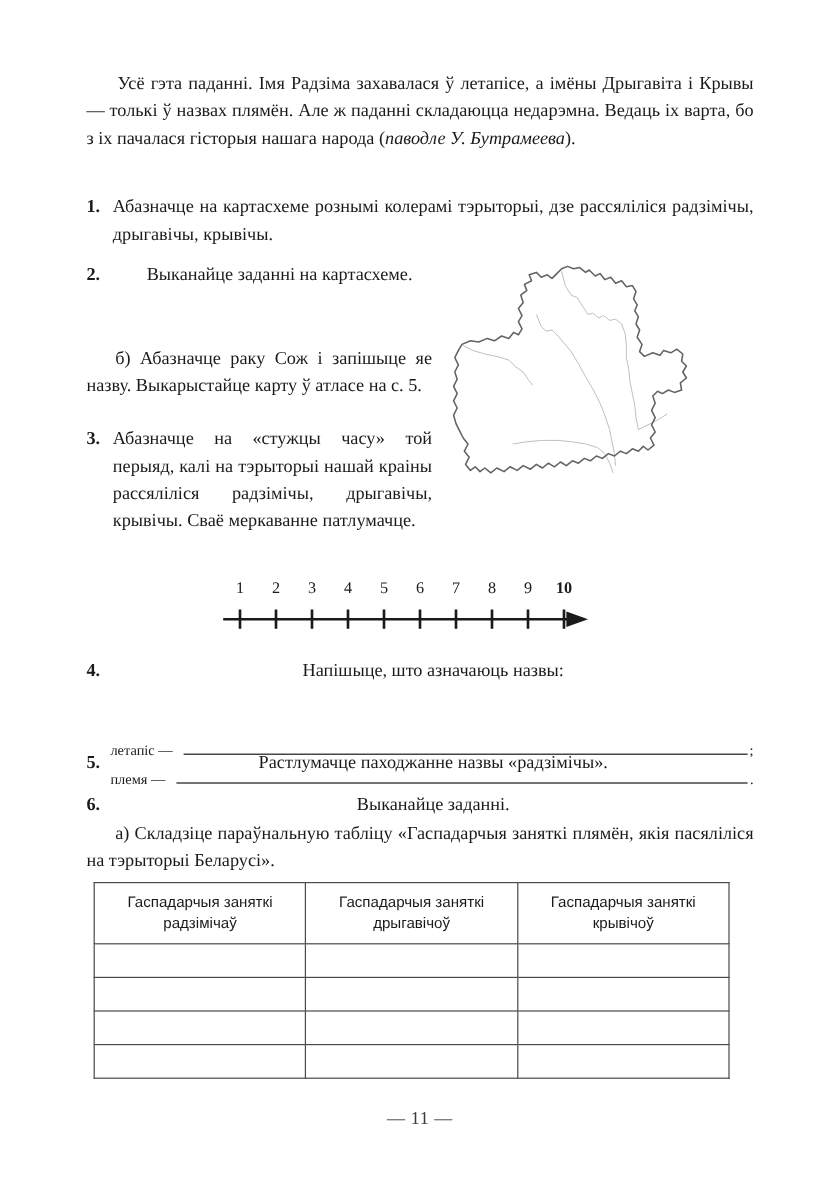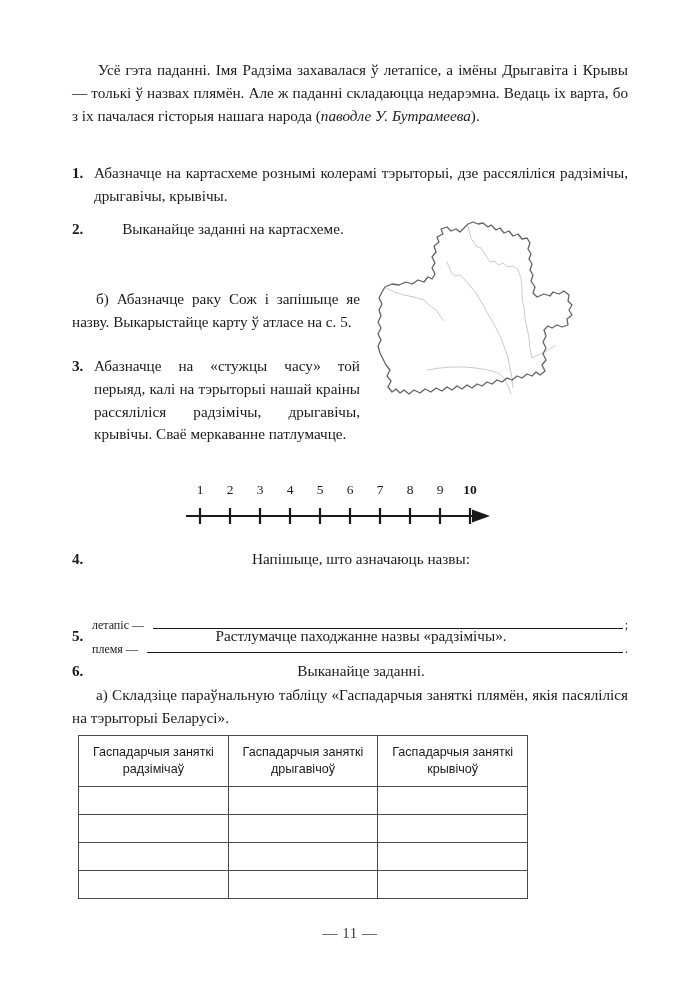--- a/index.html
+++ b/index.html
@@ -136,21 +136,21 @@
 
   
   .tbl-wrap {
     position: absolute;
     left: 78px;
     top: 735px;
     width: 530px;
   }
   table.grid {
     border-collapse: collapse;
-    width: 450px;
+    width: 530px;
     table-layout: fixed;
     font-family: "Liberation Sans", "DejaVu Sans", sans-serif;
   }
   table.grid th, table.grid td {
     border: 1.3px solid #4a4a4a;
     padding: 0;
   }
   table.grid th {
     font-weight: normal;
     font-size: 12.6px;

